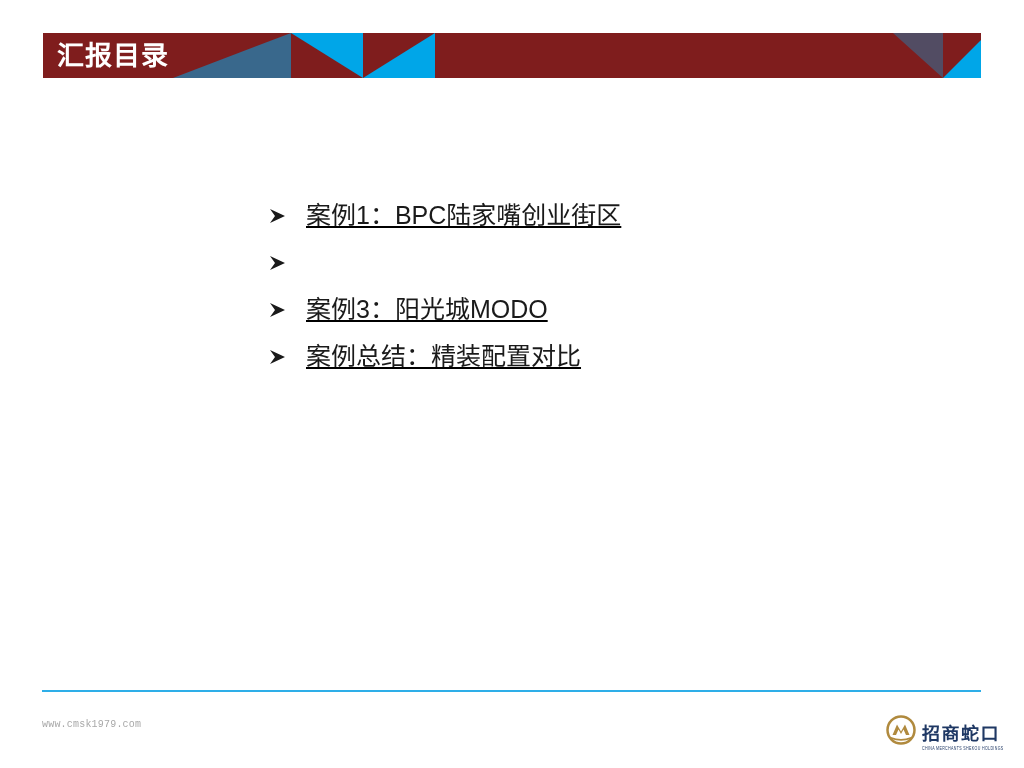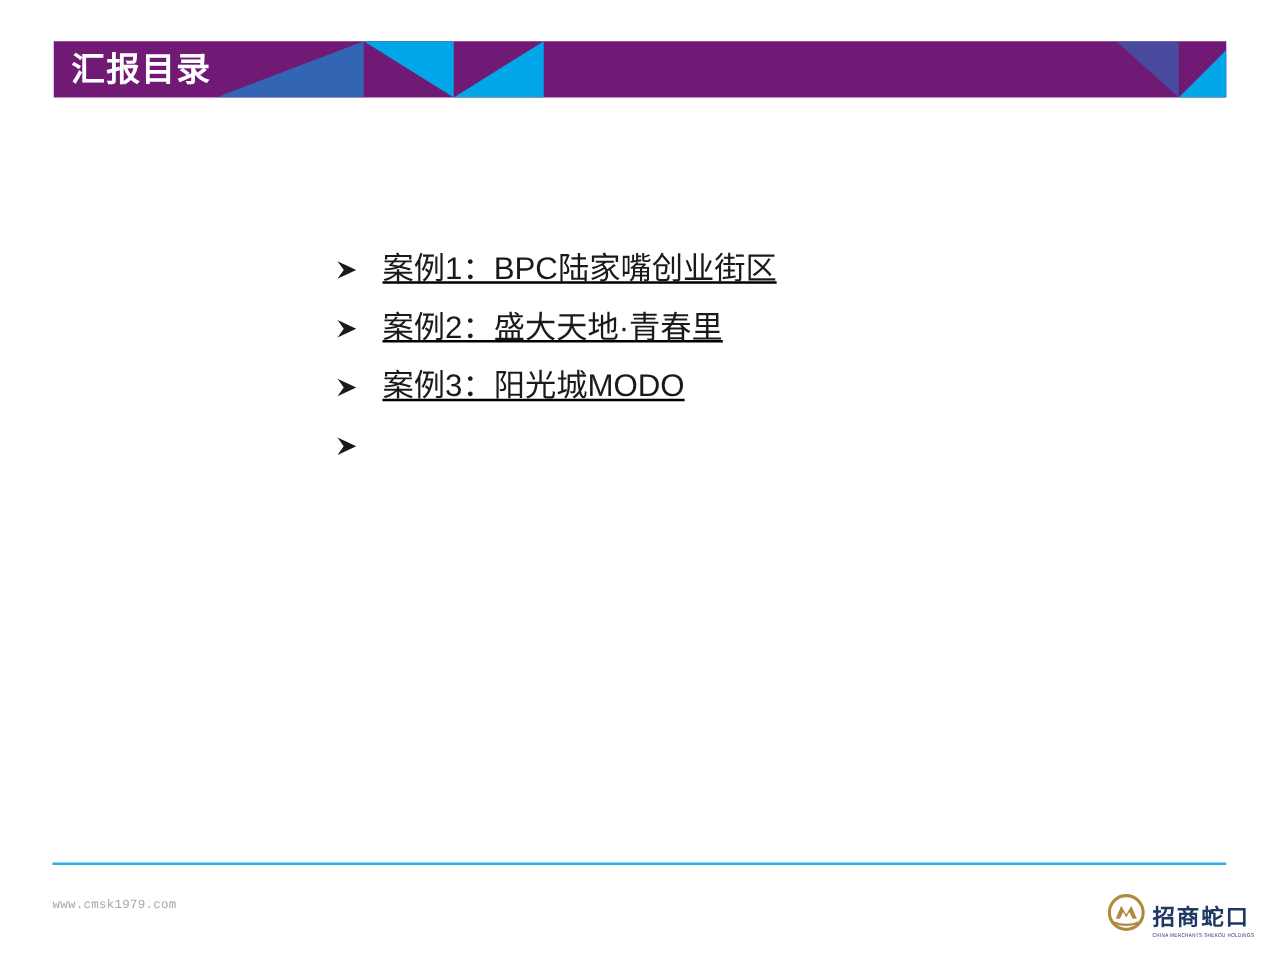--- a/index.html
+++ b/index.html
@@ -23,21 +23,21 @@
     background: #ffffff;
   }
 
   
   .title-banner {
     position: absolute;
     left: 43px;
     top: 33px;
     width: 938px;
     height: 45px;
-    background: #701a75;
+    background: #7f1d1d;
     overflow: hidden;
   }
   .banner-tri {
     position: absolute;
     bottom: 0;
     width: 0;
     height: 0;
     border-style: solid;
     border-color: transparent;
   }
@@ -192,38 +192,38 @@
       </span>
       <span class="toc-label">案例1：BPC陆家嘴创业街区</span>
     </div>
 
     <div class="toc-item">
       <span class="toc-marker">
         <svg width="20" height="18" viewBox="0 0 20 18" aria-hidden="true">
           <path d="M2 2 L17 9 L2 16 L7 9 Z" fill="#1a1a1a"></path>
         </svg>
       </span>
-      <span class="toc-label">案例2：盛大天地·青春里</span>
     </div>
 
     <div class="toc-item">
       <span class="toc-marker">
         <svg width="20" height="18" viewBox="0 0 20 18" aria-hidden="true">
           <path d="M2 2 L17 9 L2 16 L7 9 Z" fill="#1a1a1a"></path>
         </svg>
       </span>
       <span class="toc-label">案例3：阳光城MODO</span>
     </div>
 
     <div class="toc-item">
       <span class="toc-marker">
         <svg width="20" height="18" viewBox="0 0 20 18" aria-hidden="true">
           <path d="M2 2 L17 9 L2 16 L7 9 Z" fill="#1a1a1a"></path>
         </svg>
       </span>
+      <span class="toc-label">案例总结：精装配置对比</span>
     </div>
 
   </div>
 
   <div class="footer-rule"></div>
 
   <div class="footer-url">www.cmsk1979.com</div>
 
   <div class="logo">
     <span class="logo-mark">

